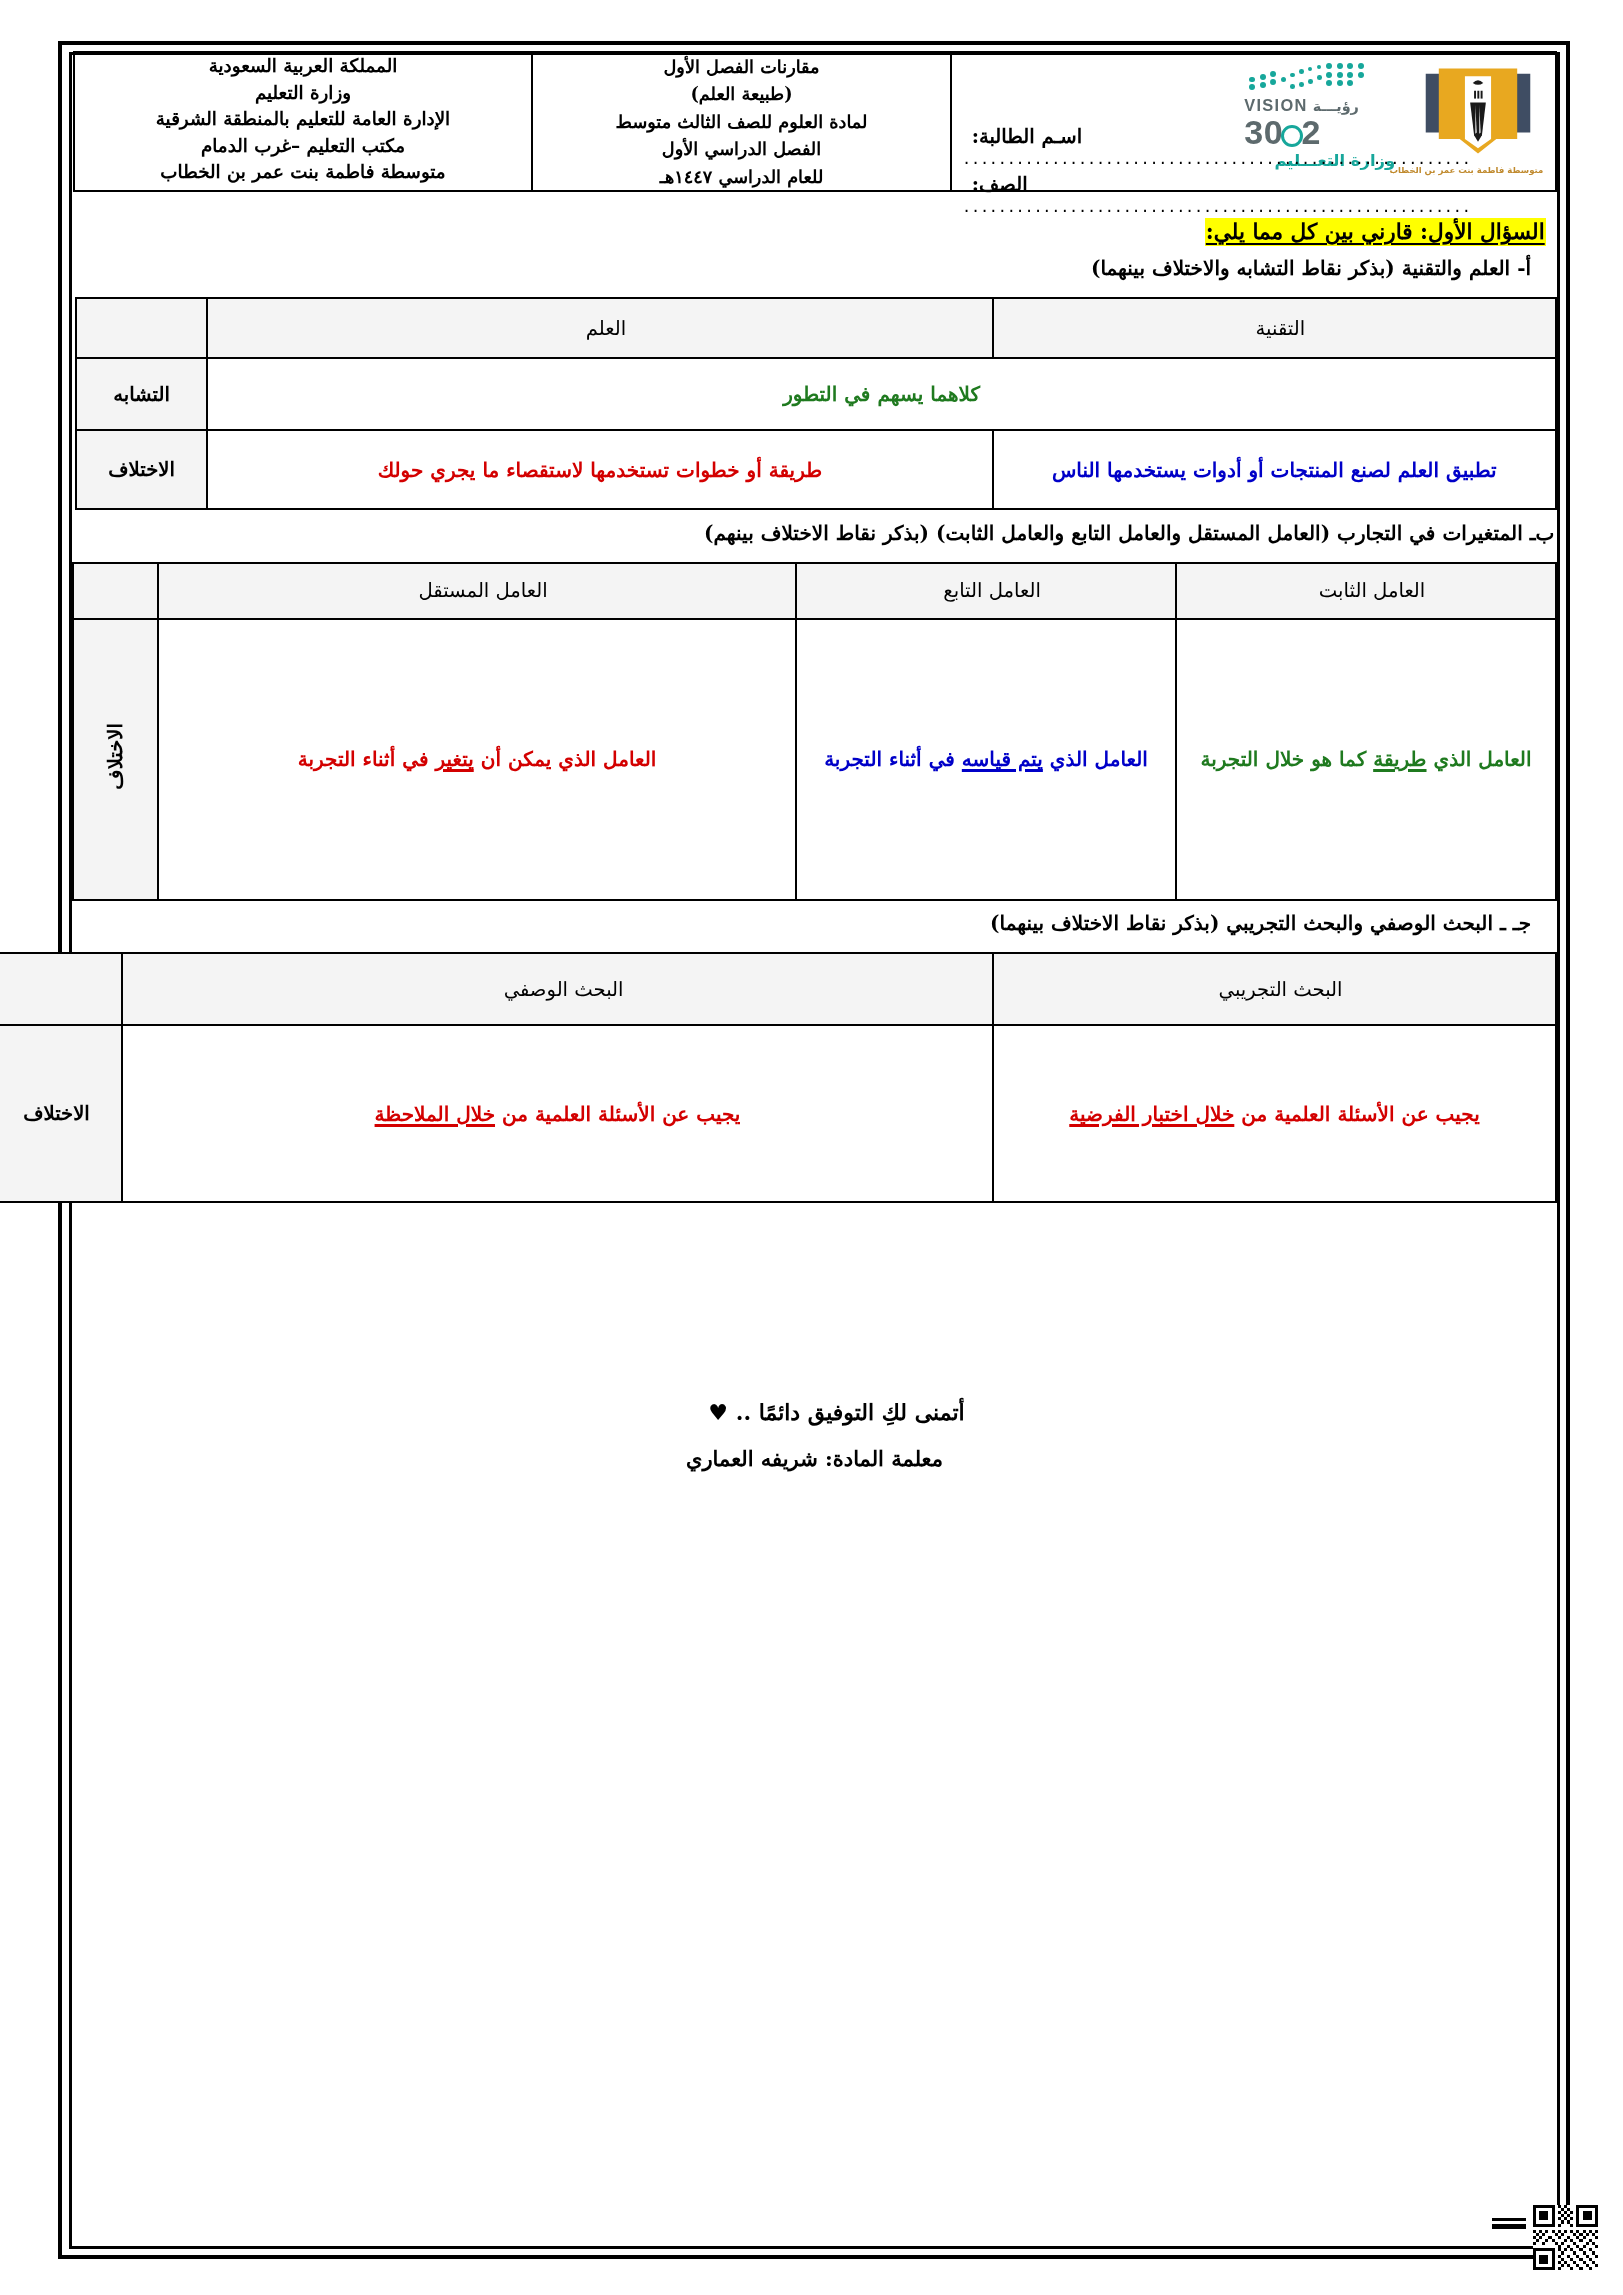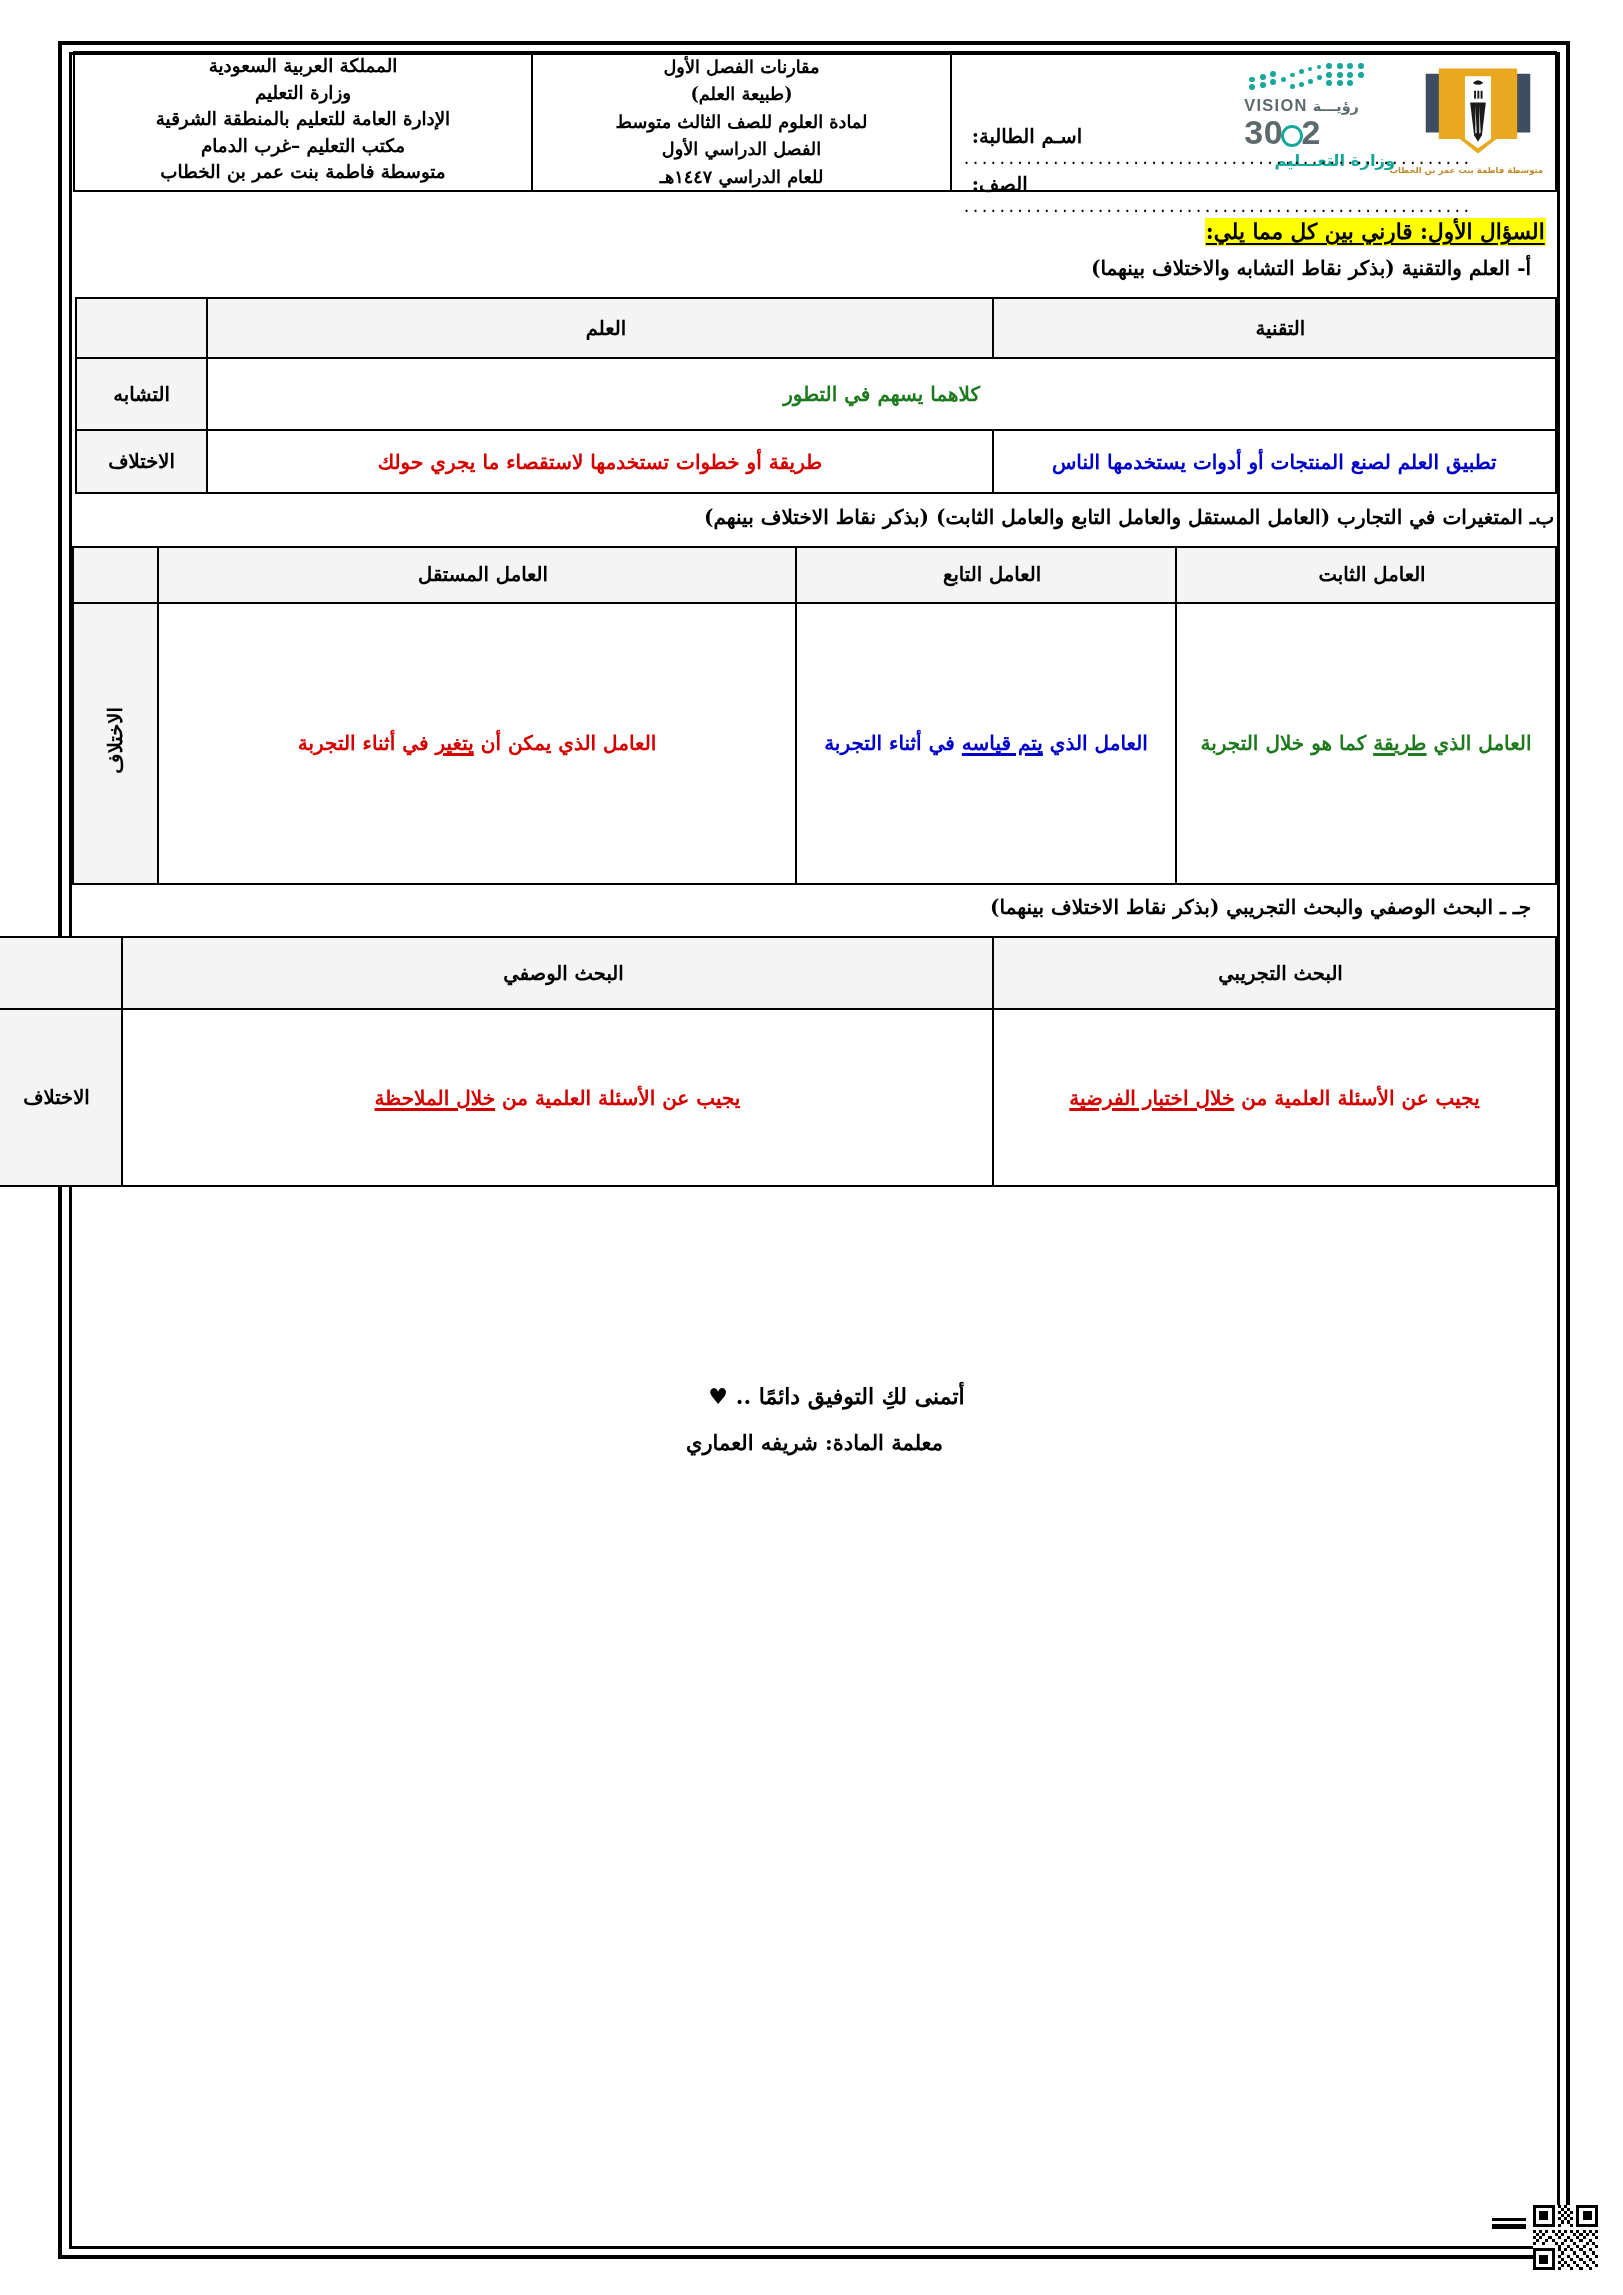--- a/index.html
+++ b/index.html
@@ -181,21 +181,21 @@
   }
   table.cmp td, table.cmp th {
     border: 2px solid #000;
     padding: 6.5px 7.9px;
     text-align: center;
     vertical-align: middle;
     font-family: "DejaVu Serif", "Liberation Serif", serif;
   }
   table.cmp thead td {
     background: #f4f4f4;
-    font-weight: bold;
+    font-weight: normal;
     font-size: 19.6px;
     color: #000;
     height: 60px;
     padding-left: 20px;
   }
   td.rowlabel {
     background: #f4f4f4;
     font-weight: bold;
     font-size: 19.6px;
     color: #000;
@@ -219,21 +219,21 @@
   }
   .c-green { color: #1f7a1f; }
   .c-red   { color: #d30000; }
   .c-blue  { color: #0000c8; }
   .u { text-decoration: underline; text-underline-offset: 3.3px; text-decoration-thickness: 2.6px; }
 
   
   #tbl-science thead td.th-tech { width: 563px; }
   #tbl-science thead td.th-sci  { width: 785px; }
   #tbl-science td.ans { height: 72px; }
-  #tbl-science tr.row-diff td.ans { height: 63px; border-radius: 12px; }
+  #tbl-science tr.row-diff td.ans { height: 79px; border-radius: 12px; }
 
   
   #tbl-vars thead td { height: 56px; }
   #tbl-vars td.ans { height: 281px; }
   #tbl-vars .col-a { width: 380px; }
   #tbl-vars .col-b { width: 380px; }
   #tbl-vars .col-c { width: 638px; }
 
   
   #tbl-research thead td { height: 72px; }

